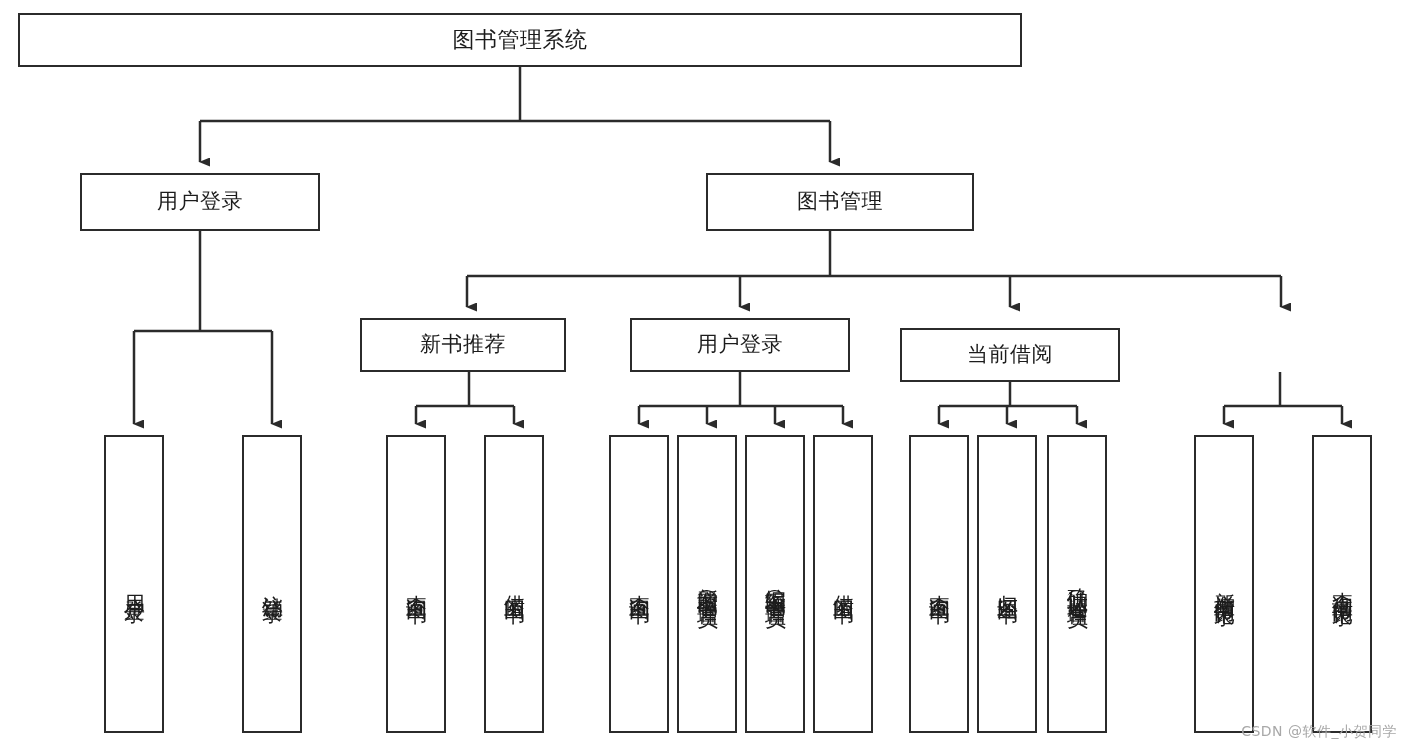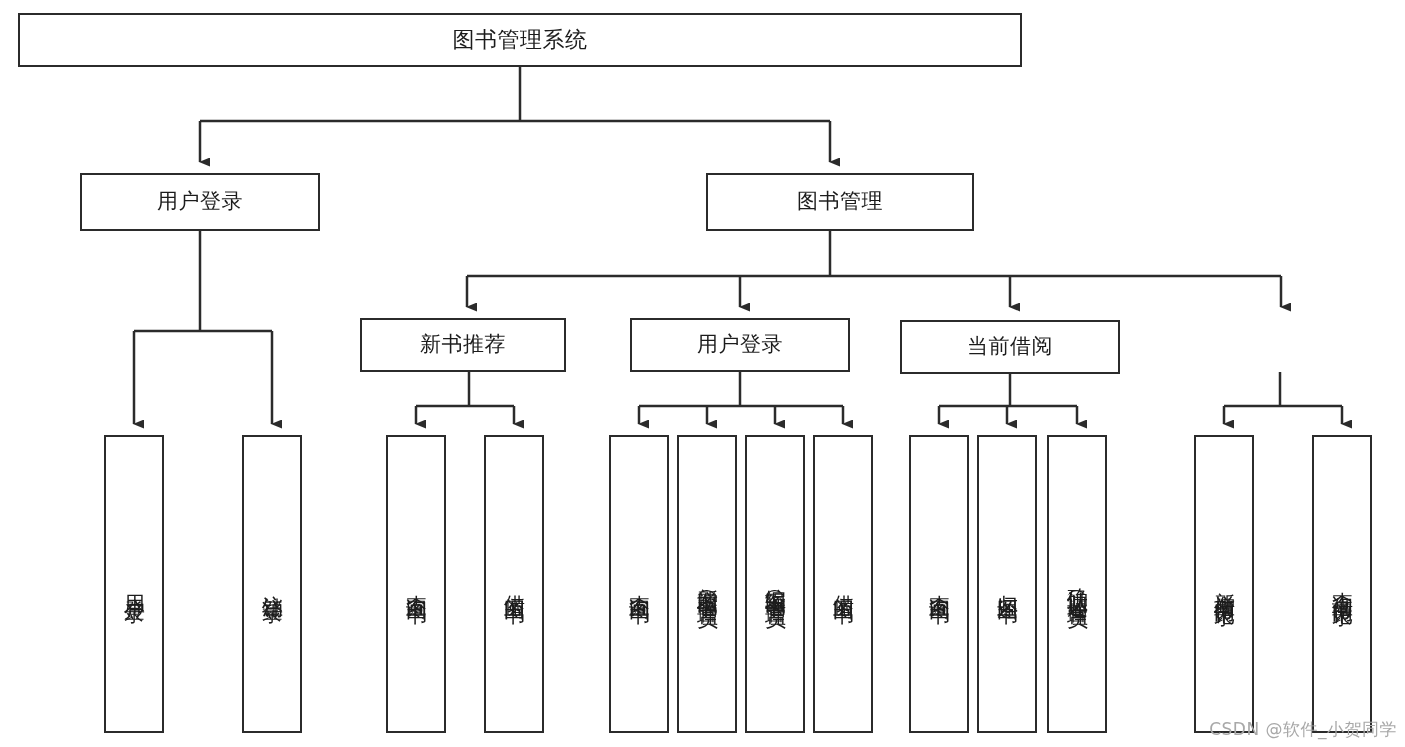--- a/index.html
+++ b/index.html
@@ -62,21 +62,21 @@
     text-orientation: upright;
     font-size: 21px;
     line-height: 1.28;
     letter-spacing: 3px;
     white-space: nowrap;
   }
   #watermark {
     position: absolute;
     right: 8px;
     bottom: 6px;
-    font-size: 17px;
+    font-size: 14px;
     color: #a8a8a8;
     letter-spacing: 0.5px;
     white-space: nowrap;
     user-select: none;
   }
 </style>
 </head>
 <body>
 
 <div id="diagram-root">
@@ -141,21 +141,21 @@
   <div class="node horiz" style="left:706px; top:173px; width:268px; height:58px;">
     <span class="node-label">图书管理</span>
   </div>
 
   <div class="node horiz" style="left:360px; top:318px; width:206px; height:54px;">
     <span class="node-label">新书推荐</span>
   </div>
   <div class="node horiz" style="left:630px; top:318px; width:220px; height:54px;">
     <span class="node-label">用户登录</span>
   </div>
-  <div class="node horiz" style="left:900px; top:320px; width:220px; height:54px;">
+  <div class="node horiz" style="left:900px; top:328px; width:220px; height:54px;">
     <span class="node-label">当前借阅</span>
   </div>
 
   <div class="node vert" style="left:104px; top:435px; width:60px; height:298px;">
     <span class="node-label">用户登录</span>
   </div>
   <div class="node vert" style="left:242px; top:435px; width:60px; height:298px;">
     <span class="node-label">注销登录</span>
   </div>
 

